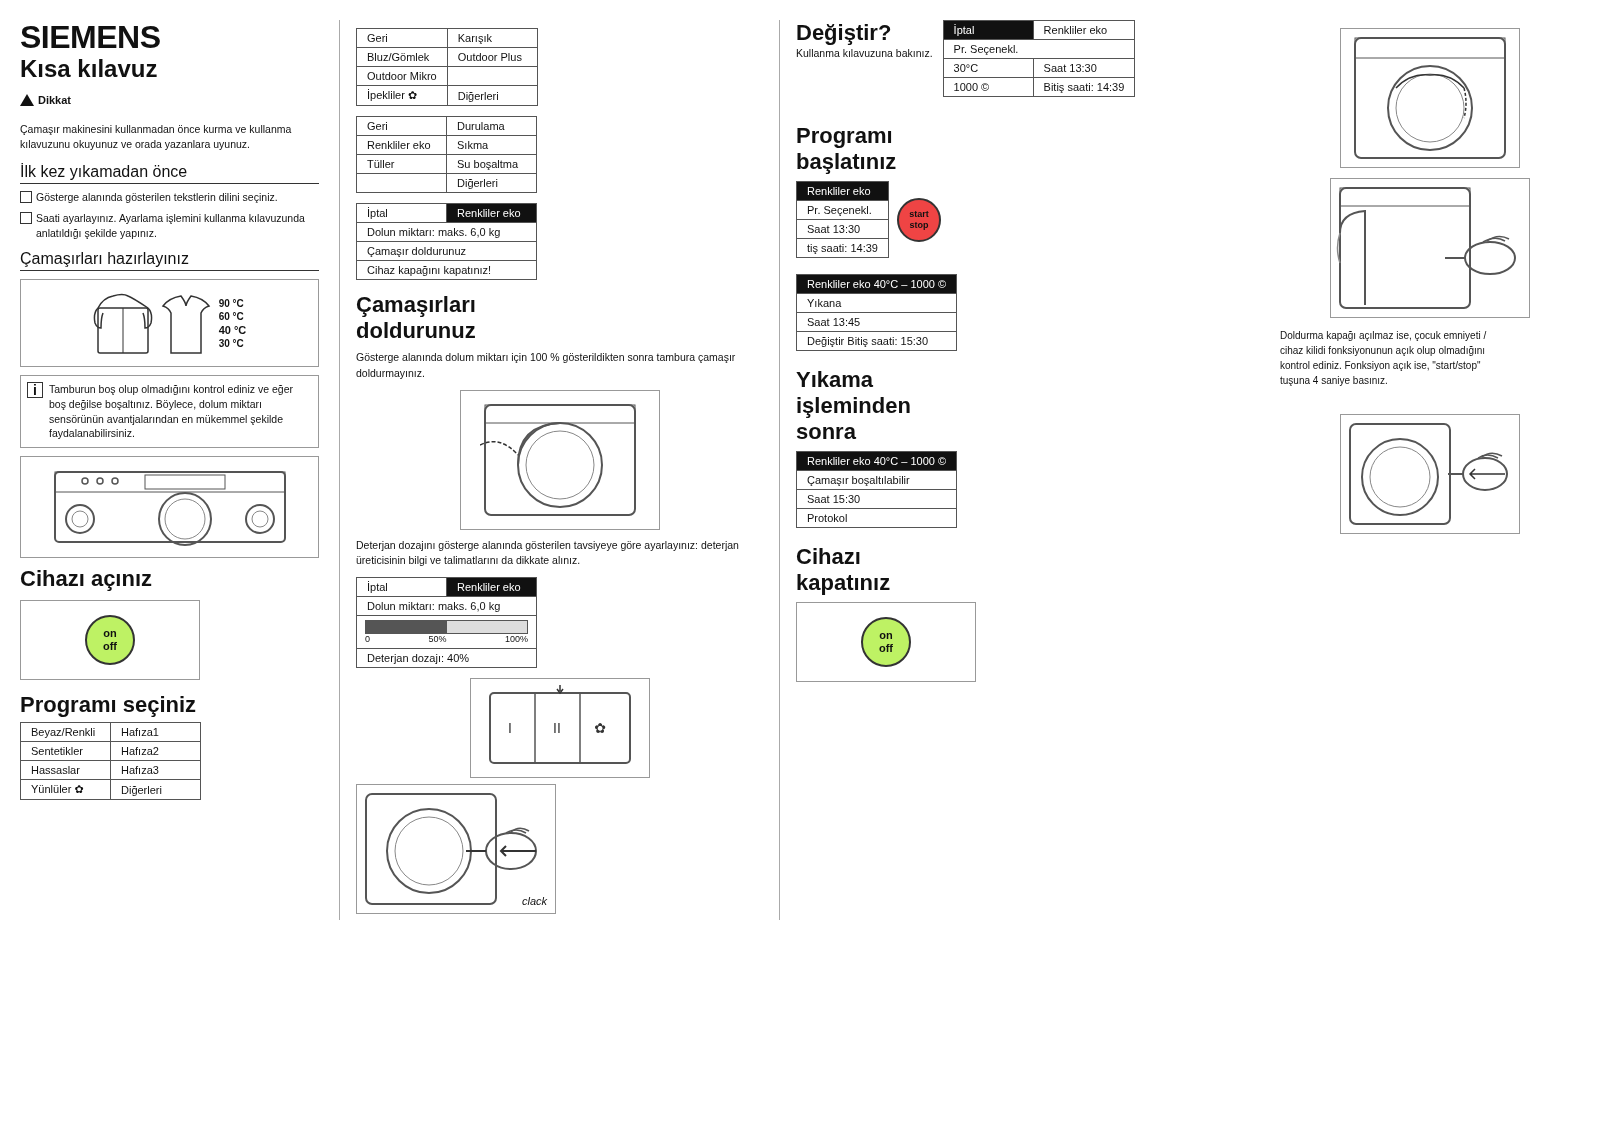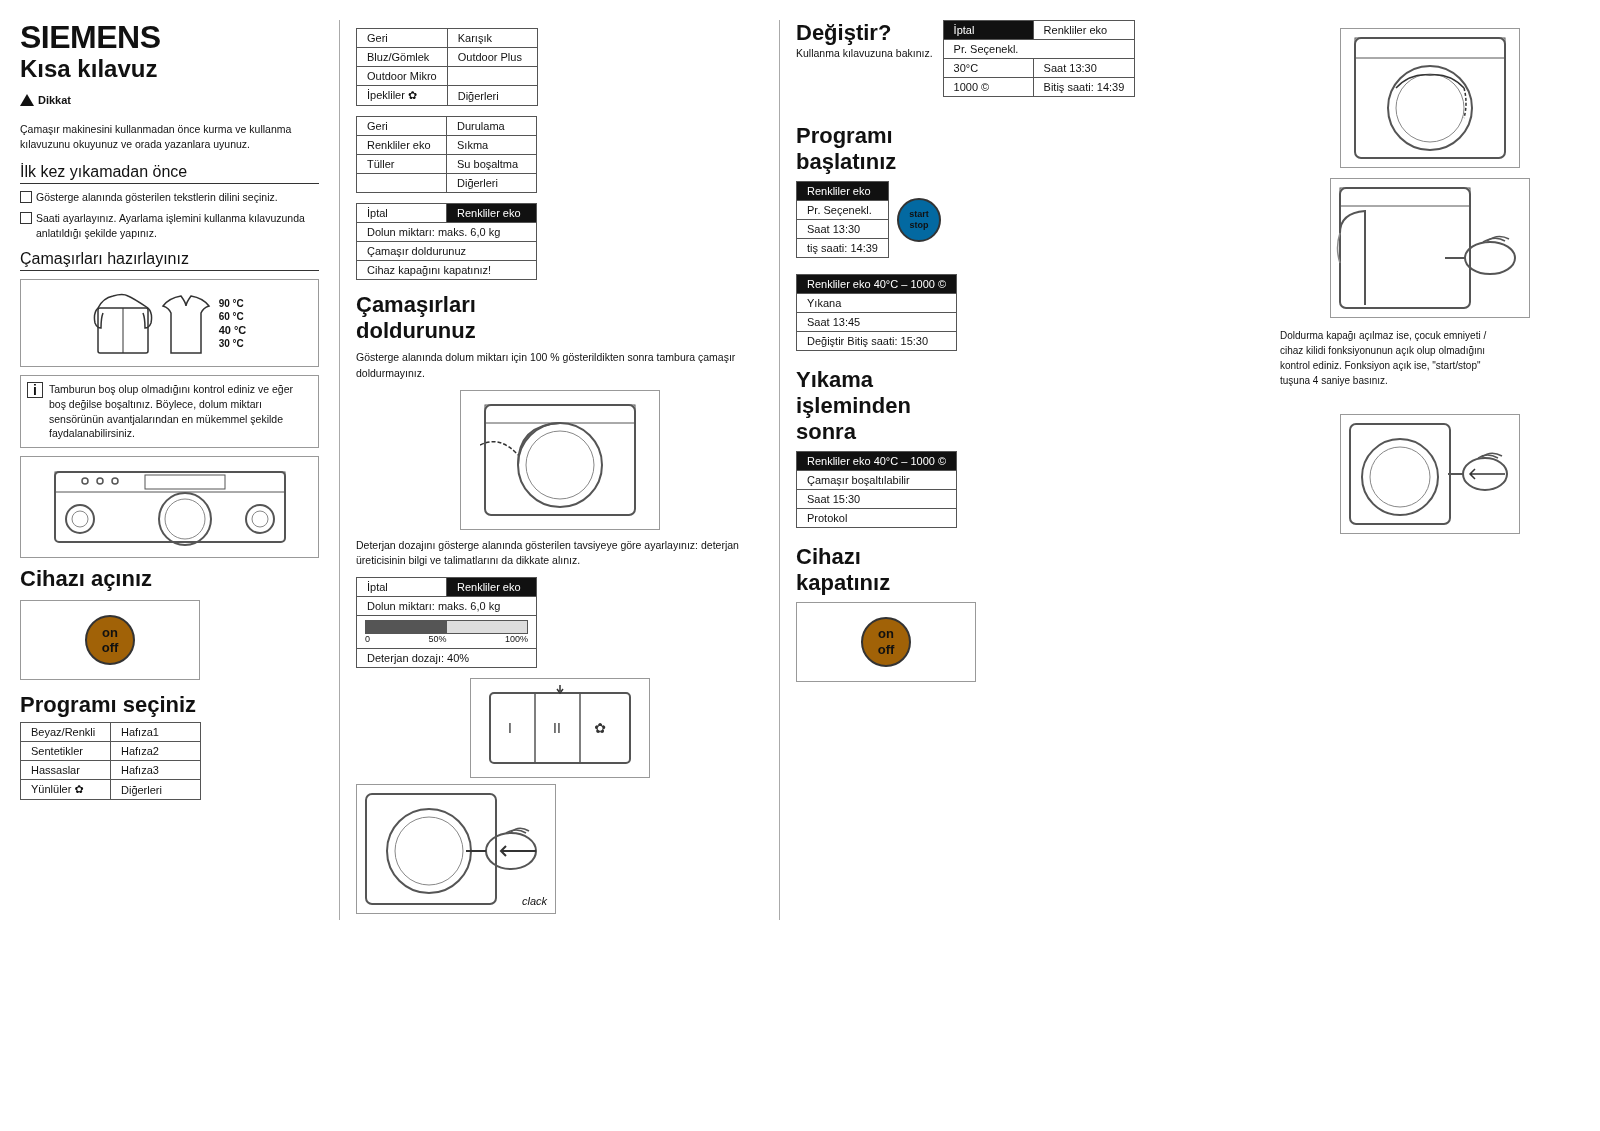--- a/index.html
+++ b/index.html
@@ -191,39 +191,39 @@
       height: 80px;
       display: flex;
       align-items: center;
       justify-content: center;
       margin: 4px 0;
     }
     .onoff-btn {
       width: 50px; height: 50px;
       border-radius: 50%;
       border: 2px solid #333;
-      background: #a16207;
+      background: #bef264;
       display: flex;
       flex-direction: column;
       align-items: center;
       justify-content: center;
-      font-size: 13px;
+      font-size: 11px;
       font-weight: bold;
       line-height: 1.2;
       cursor: pointer;
     }
 
     
     .hl { background: #111; color: #fff; padding: 0 4px; }
 
     
     .start-stop-btn {
       border-radius: 50%;
       border: 2px solid #333;
-      background: #0369a1;
+      background: #ef4444;
       width: 44px; height: 44px;
       font-size: 9px;
       display: flex;
       flex-direction: column;
       align-items: center;
       justify-content: center;
       cursor: pointer;
       font-weight: bold;
       line-height: 1.2;
       flex-shrink: 0;

